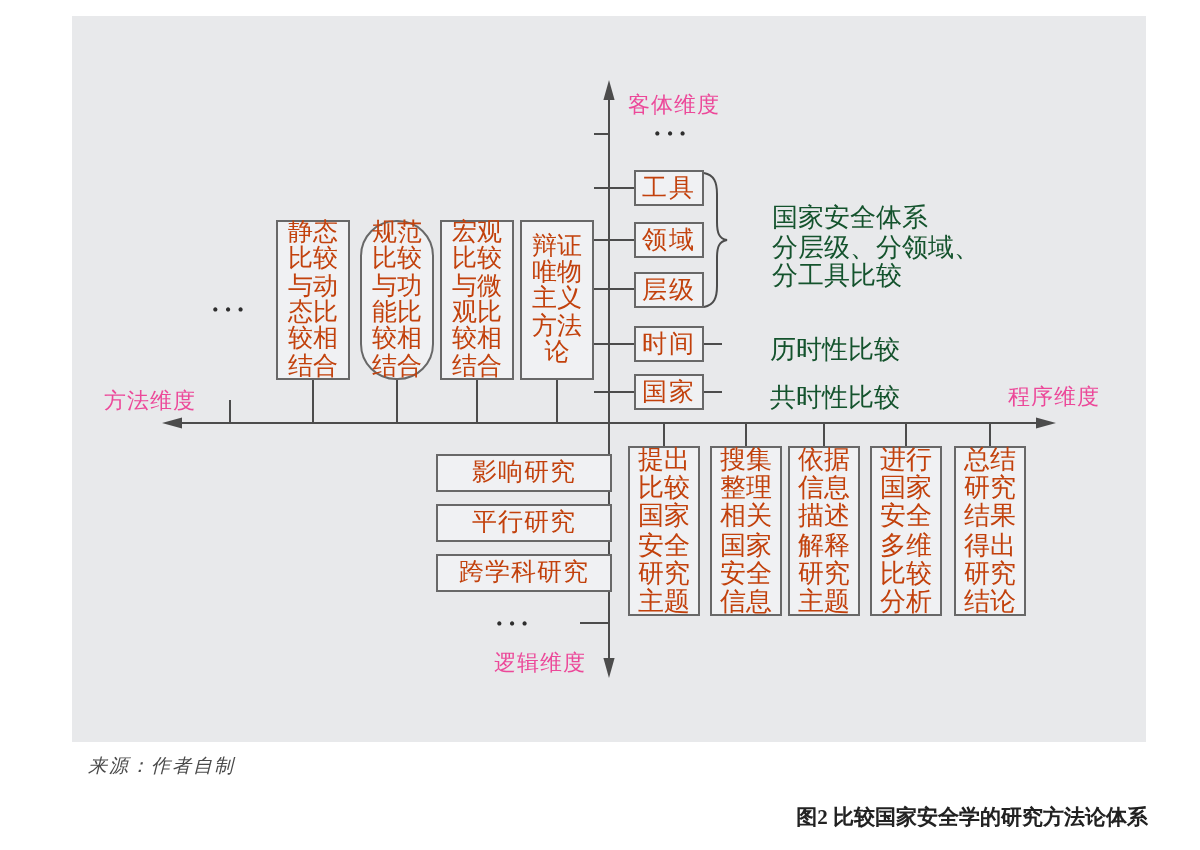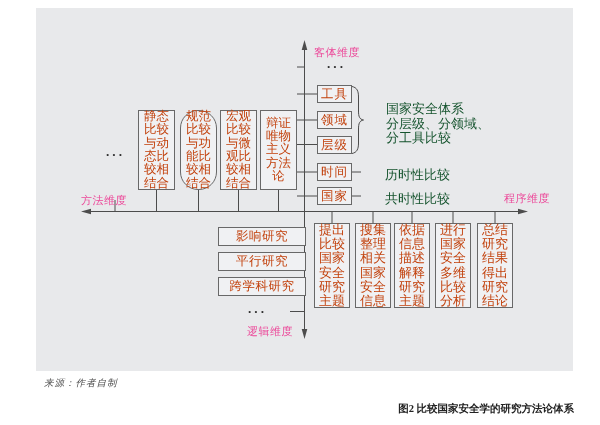--- a/index.html
+++ b/index.html
@@ -70,21 +70,21 @@
     <g fill="#4c4c4c" stroke="none">
       <polygon points="304.5,40 301.7,50 307.3,50"></polygon>
       <polygon points="304.5,339 301.7,329 307.3,329"></polygon>
       <polygon points="81,211.5 91,208.7 91,214.3"></polygon>
       <polygon points="528,211.5 518,208.7 518,214.3"></polygon>
     </g>
   </svg>
 
   <div class="dimlabel" style="left:314px;top:45px;">客体维度</div>
   <div class="dimlabel" style="left:504px;top:191px;">程序维度</div>
-  <div class="dimlabel" style="left:52px;top:193px;margin-left:29px;">方法维度</div>
+  <div class="dimlabel" style="left:52px;top:193px;">方法维度</div>
   <div class="dimlabel" style="left:247px;top:324px;">逻辑维度</div>
 
   <div class="dots" style="left:322px;top:59px;">···</div>
   <div class="dots" style="left:101px;top:147px;">···</div>
   <div class="dots" style="left:243px;top:304px;">···</div>
 
   <div class="box obox" style="top:85px;">工具</div>
   <div class="box obox" style="top:111px;">领域</div>
   <div class="box obox" style="top:136px;">层级</div>
   <div class="box obox" style="top:163px;">时间</div>

